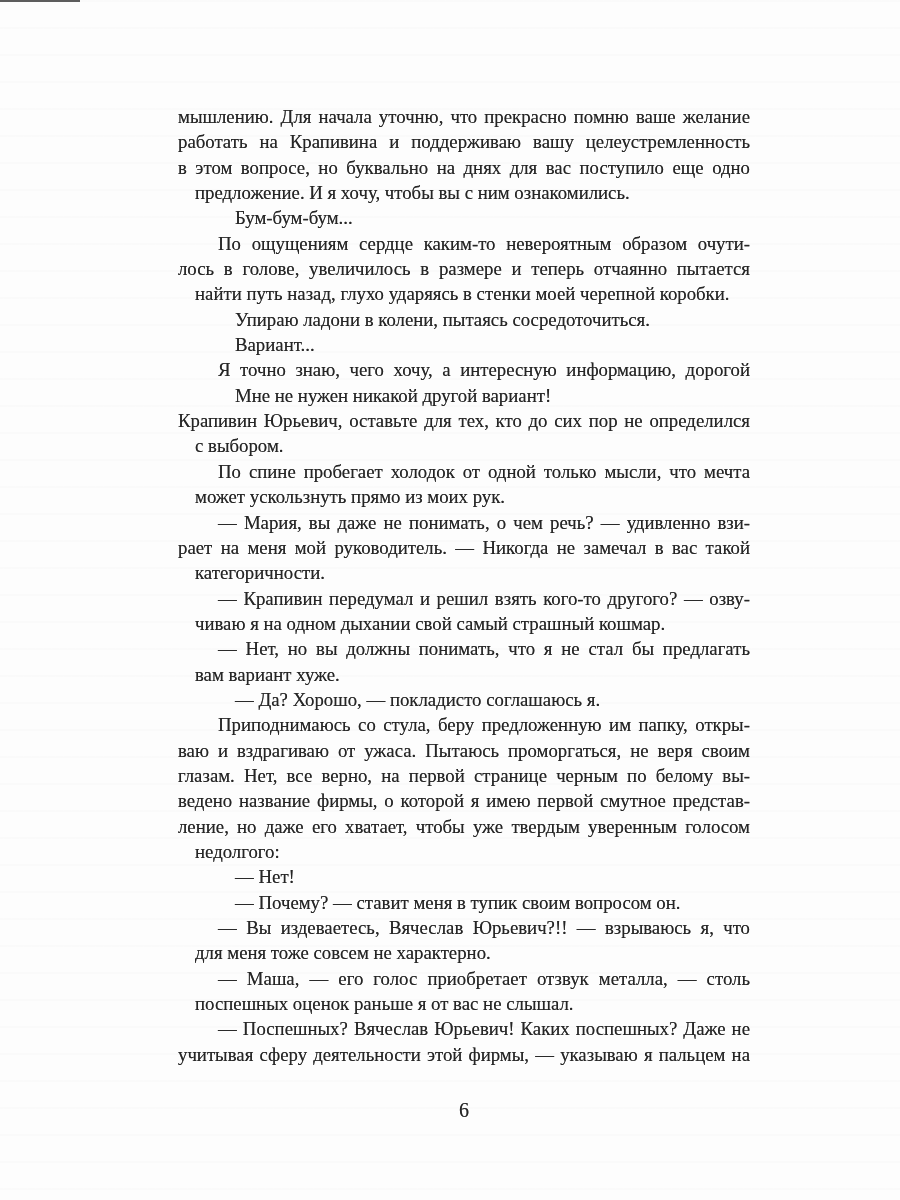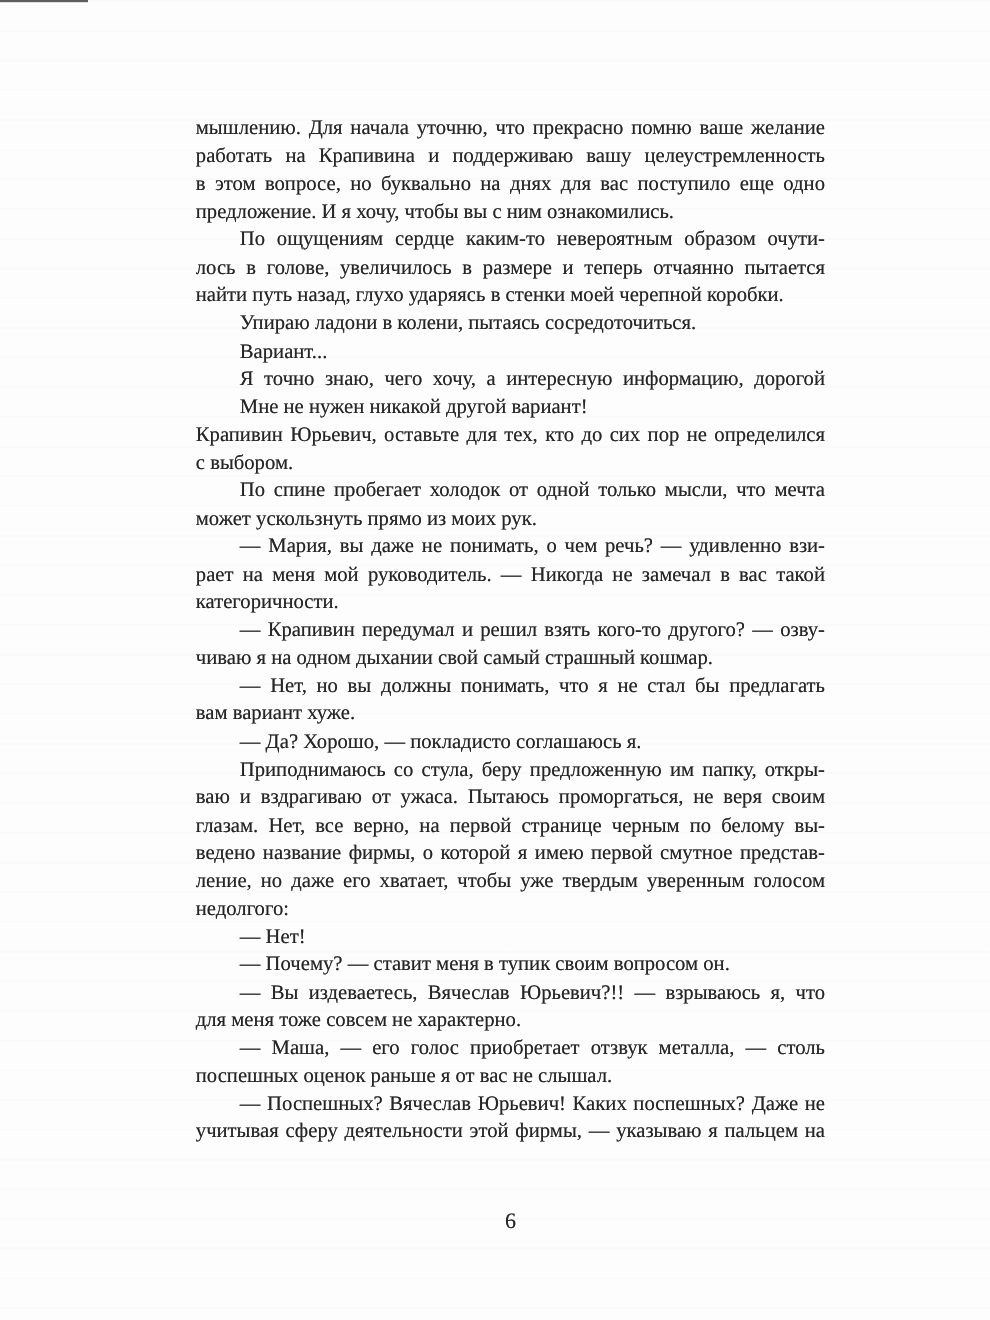--- a/index.html
+++ b/index.html
@@ -36,20 +36,21 @@
     text-shadow: 0 0 0.5px rgba(38,38,38,0.65);
   }
   .line {
     text-align: justify;
     text-align-last: justify;
     white-space: normal;
   }
   .line.last {
     text-align: right;
     text-align-last: left;
+    margin-left: 17px;
   }
   .line.indent {
     text-indent: 40px;
   }
   .page-number {
     position: absolute;
     left: 178px;
     top: 1096px;
     width: 572px;
     text-align: center;
@@ -61,20 +62,21 @@
 </head>
 <body style="--paper: #fdfdfd; --ink: #262626;">
 
 <div class="sheet">
   <div class="scan-artifact"></div>
   <div class="text-block">
       <div class="line">мышлению. Для начала уточню, что прекрасно помню ваше желание</div>
       <div class="line">работать на Крапивина и поддерживаю вашу целеустремленность</div>
       <div class="line">в этом вопросе, но буквально на днях для вас поступило еще одно</div>
       <div class="line last">предложение. И я хочу, чтобы вы с ним ознакомились.</div>
+      <div class="line last indent">Бум-бум-бум...</div>
       <div class="line indent">По ощущениям сердце каким-то невероятным образом очути-</div>
       <div class="line">лось в голове, увеличилось в размере и теперь отчаянно пытается</div>
       <div class="line last">найти путь назад, глухо ударяясь в стенки моей черепной коробки.</div>
       <div class="line last indent">Упираю ладони в колени, пытаясь сосредоточиться.</div>
       <div class="line last indent">Вариант...</div>
       <div class="line indent">Я точно знаю, чего хочу, а интересную информацию, дорогой</div>
       <div class="line last indent">Мне не нужен никакой другой вариант!</div>
       <div class="line">Крапивин Юрьевич, оставьте для тех, кто до сих пор не определился</div>
       <div class="line last">с выбором.</div>
       <div class="line indent">По спине пробегает холодок от одной только мысли, что мечта</div>

